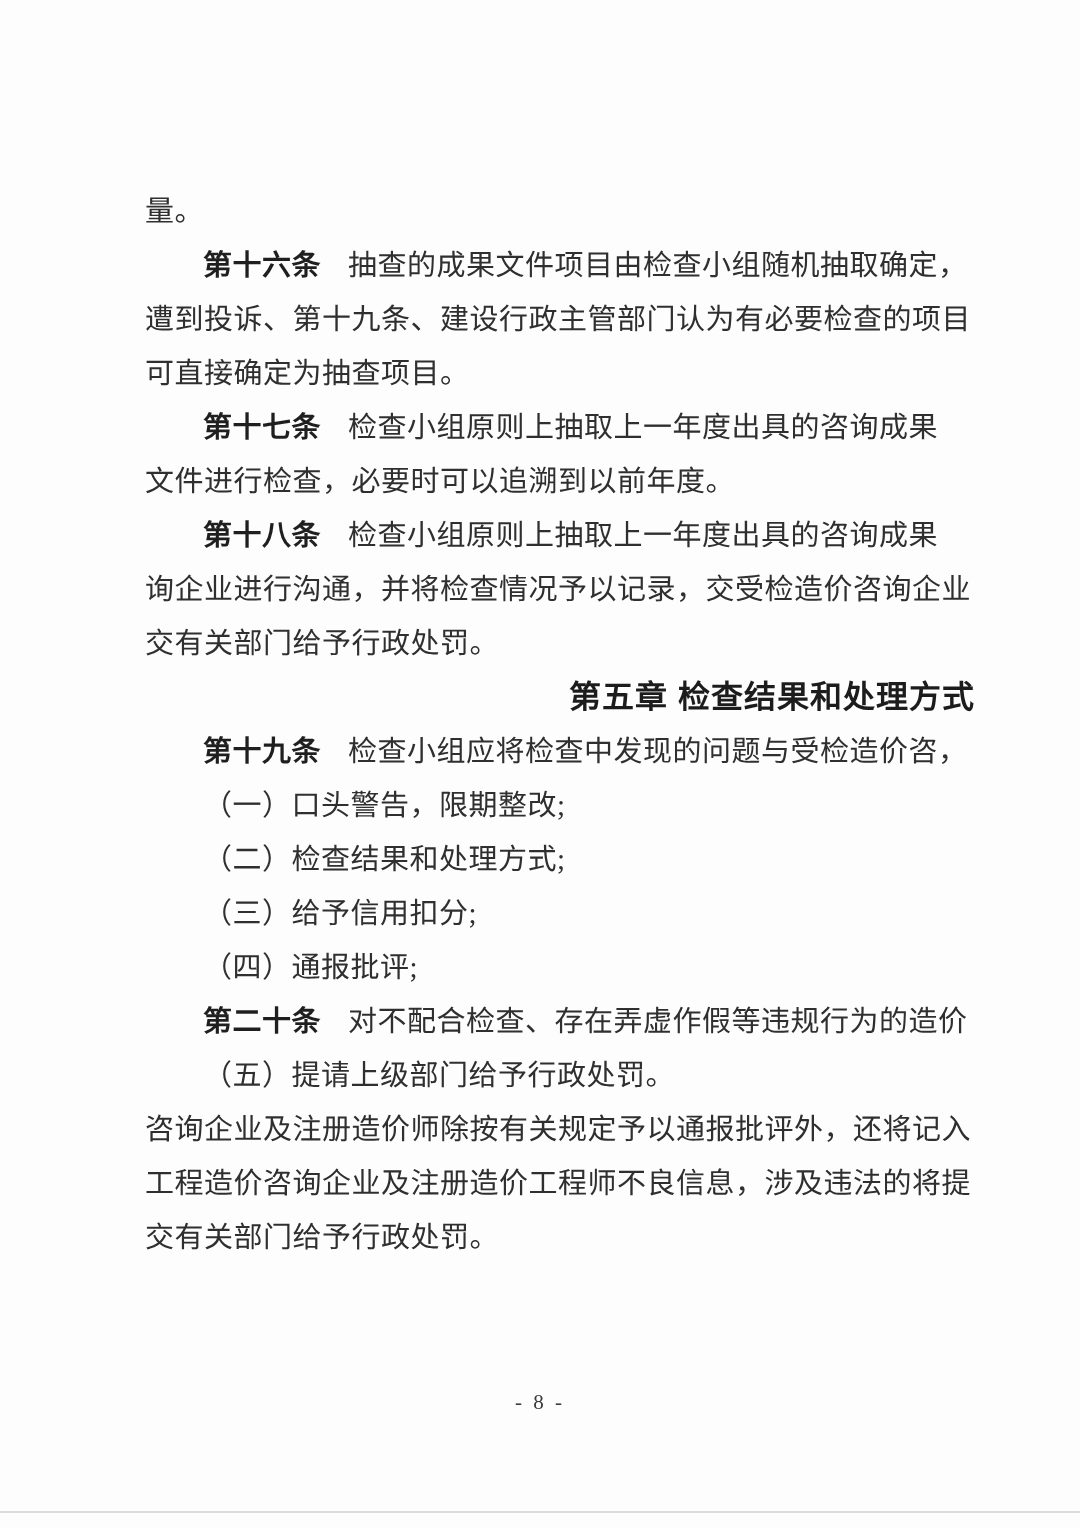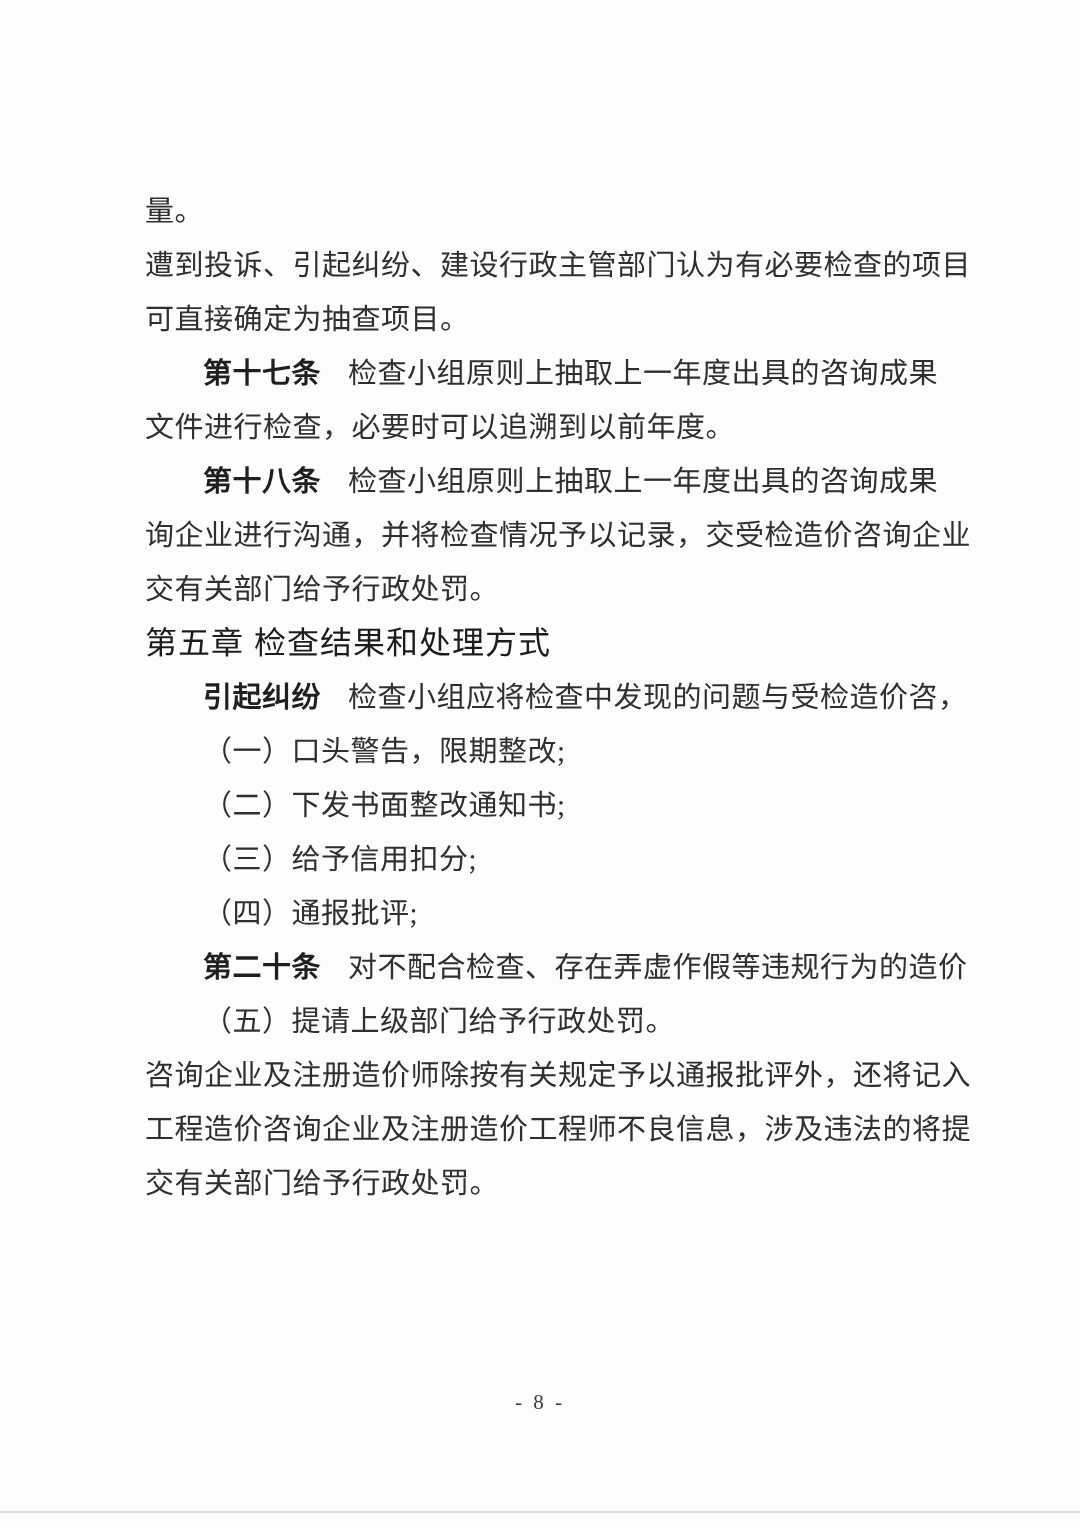--- a/index.html
+++ b/index.html
@@ -32,23 +32,23 @@
   .line.indent-2 {
     padding-left: 58px;
   }
   .article {
     font-weight: bold;
     color: var(--article-color, #1f1f1f);
     font-family: "Liberation Sans", "DejaVu Sans", sans-serif;
     margin-right: 27px;
   }
   .line.chapter-heading {
-    text-align: left;
+    text-align: right;
     white-space: normal;
-    font-weight: normal;
+    font-weight: bold;
     font-size: 32px;
     letter-spacing: 1px;
     color: var(--heading-color, #1c1c1c);
     font-family: "Liberation Sans", "DejaVu Sans", sans-serif;
   }
   .page-number {
     position: absolute;
     left: 0;
     top: 1390px;
     width: 100%;
@@ -68,22 +68,25 @@
   }
 </style>
 </head>
 <body>
 
 <div class="page">
   <div class="text-block">
       <div class="line">
     <span class="line-text">量。</span>
   </div>
+      <div class="line indent-2">
+    <span class="article">第十六条</span><span class="line-text">抽查的成果文件项目由检查小组随机抽取确定，</span>
+  </div>
       <div class="line">
-    <span class="line-text">遭到投诉、引起纠纷、建设行政主管部门认为有必要检查的项目</span>
+    <span class="line-text">遭到投诉、第十九条、建设行政主管部门认为有必要检查的项目</span>
   </div>
       <div class="line">
     <span class="line-text">可直接确定为抽查项目。</span>
   </div>
       <div class="line indent-2">
     <span class="article">第十七条</span><span class="line-text">检查小组原则上抽取上一年度出具的咨询成果</span>
   </div>
       <div class="line">
     <span class="line-text">文件进行检查，必要时可以追溯到以前年度。</span>
   </div>
@@ -93,27 +96,27 @@
       <div class="line">
     <span class="line-text">询企业进行沟通，并将检查情况予以记录，交受检造价咨询企业</span>
   </div>
       <div class="line">
     <span class="line-text">交有关部门给予行政处罚。</span>
   </div>
       <div class="line chapter-heading">
     <span class="line-text">第五章 检查结果和处理方式</span>
   </div>
       <div class="line indent-2">
-    <span class="article">引起纠纷</span><span class="line-text">检查小组应将检查中发现的问题与受检造价咨，</span>
+    <span class="article">第十九条</span><span class="line-text">检查小组应将检查中发现的问题与受检造价咨，</span>
   </div>
       <div class="line indent-2">
     <span class="line-text">（一）口头警告，限期整改;</span>
   </div>
       <div class="line indent-2">
-    <span class="line-text">（二）下发书面整改通知书;</span>
+    <span class="line-text">（二）检查结果和处理方式;</span>
   </div>
       <div class="line indent-2">
     <span class="line-text">（三）给予信用扣分;</span>
   </div>
       <div class="line indent-2">
     <span class="line-text">（四）通报批评;</span>
   </div>
       <div class="line indent-2">
     <span class="article">第二十条</span><span class="line-text">对不配合检查、存在弄虚作假等违规行为的造价</span>
   </div>

